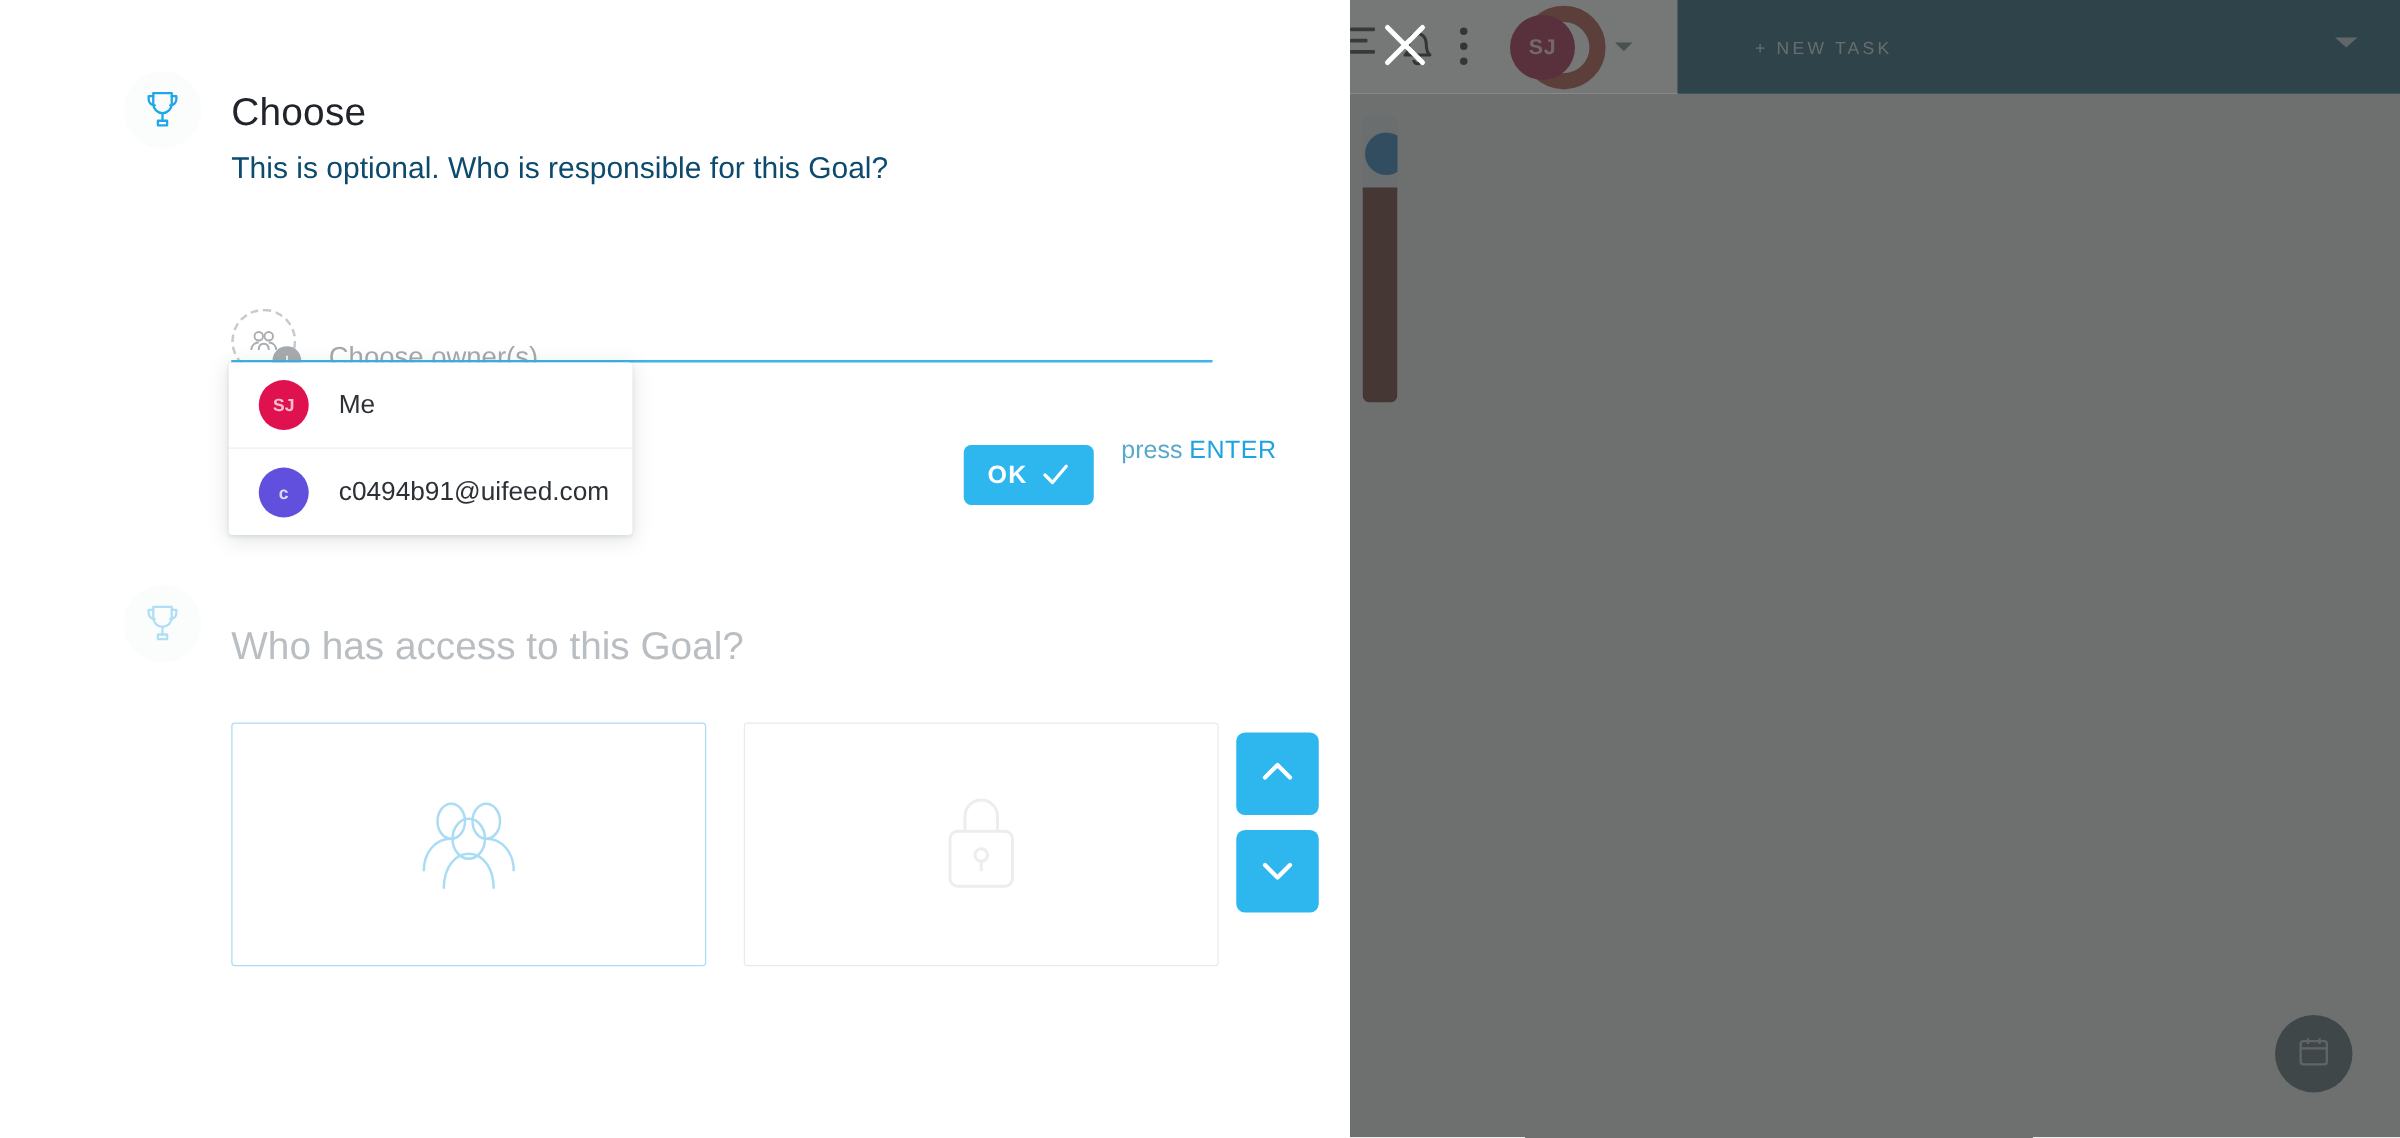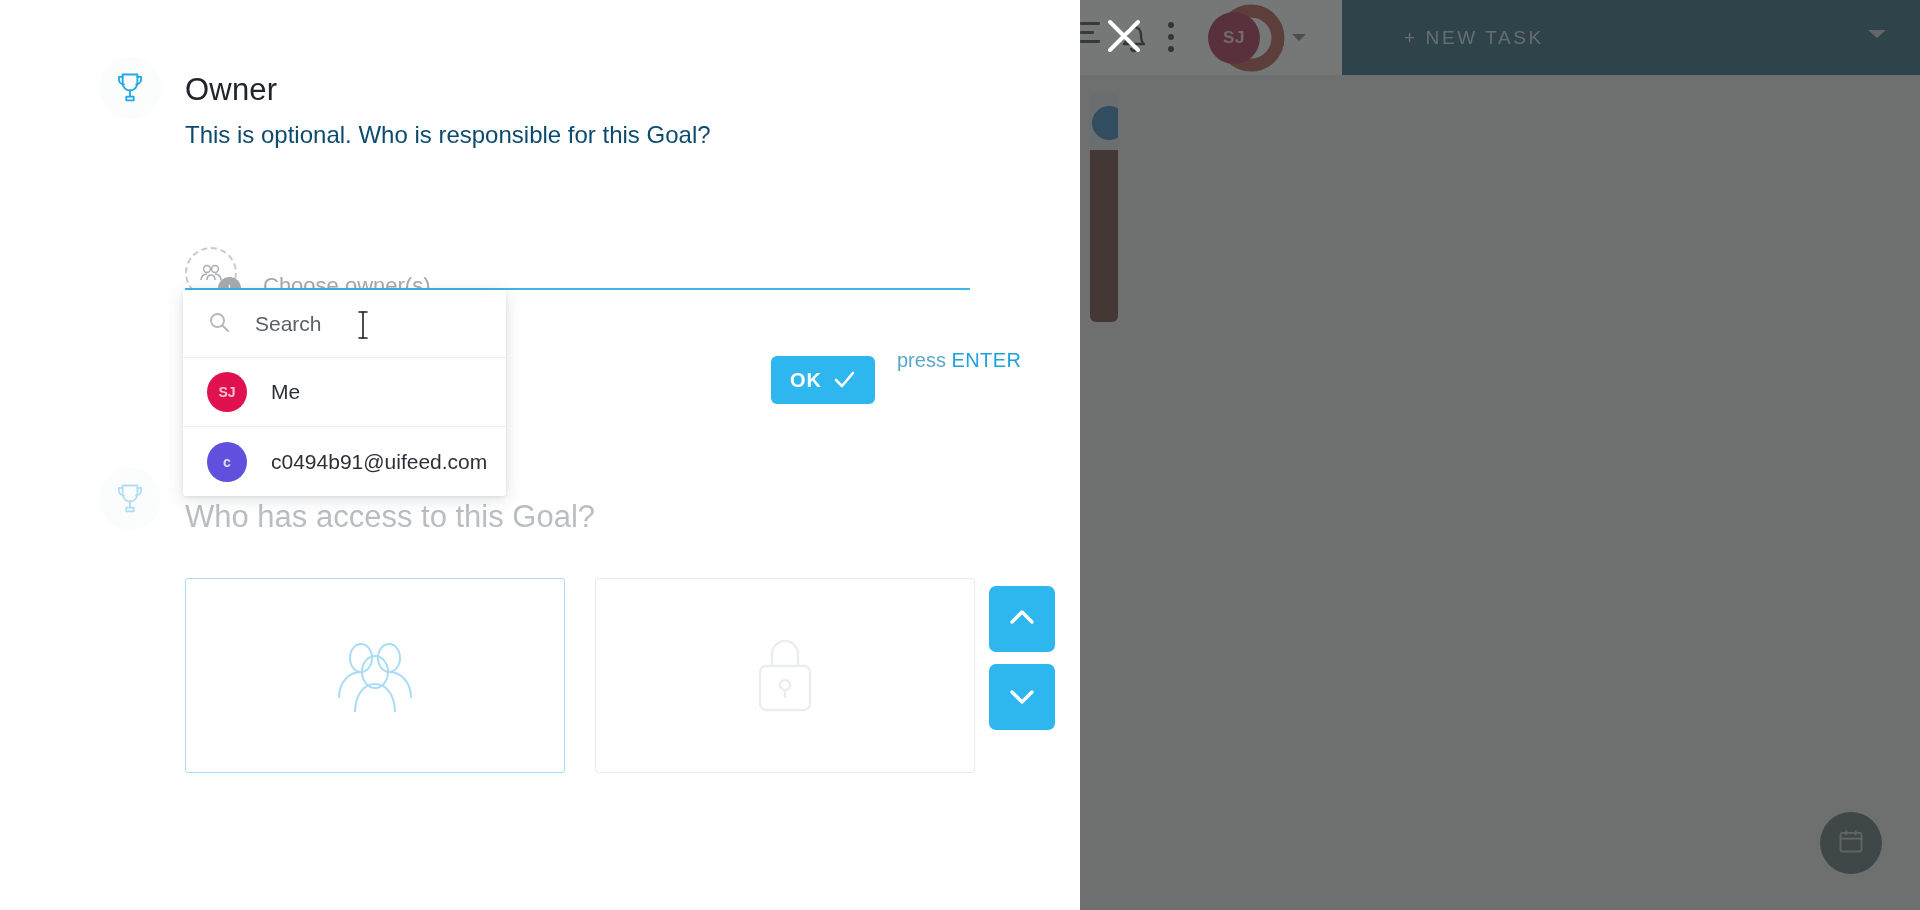--- a/index.html
+++ b/index.html
@@ -35,21 +35,21 @@
     background: rgba(60,62,62,0.70);
   }
   .newtask-btn {
     position: absolute; left: 262px; top: 0;
     width: 578px; height: 75px;
     background: #114f68;
     display: flex; align-items: center;
   }
   .newtask-label {
     color: #cfd8db;
-    font-size: 19px;
+    font-size: 14px;
     letter-spacing: 2.6px;
     font-weight: 400;
     margin-left: 62px;
     white-space: nowrap;
   }
   .newtask-caret {
     position: absolute; right: 34px; top: 30px;
     width: 0; height: 0;
     border-left: 9px solid transparent;
     border-right: 9px solid transparent;
@@ -389,21 +389,21 @@
           <path d="M6 2h12v7a6 6 0 01-12 0V2z"></path>
           <path d="M6 4H3v2a4 4 0 004 4"></path>
           <path d="M18 4h3v2a4 4 0 01-4 4"></path>
           <line x1="12" y1="15" x2="12" y2="20"></line>
           <rect x="9" y="20" width="6" height="3"></rect>
         </svg>
       </div>
     </div>
 
     <div class="section" style="left:185px; top:72px; width:800px;">
-      <div class="sec-title">Owner</div>
+      <div class="sec-title">Choose</div>
       <div class="sec-sub">This is optional. Who is responsible for this Goal?</div>
     </div>
 
     <div class="chooser-row">
       <div class="chooser-avatar">
         <svg width="26" height="20" viewBox="0 0 26 20" fill="none" stroke="#a9aeb3" stroke-width="1.5">
           <circle cx="9" cy="6" r="3.4"></circle>
           <circle cx="17" cy="6" r="3.4"></circle>
           <path d="M3 17c0-3.6 2.7-6 6-6"></path>
           <path d="M23 17c0-3.6-2.7-6-6-6"></path>
@@ -424,35 +424,20 @@
             <polyline points="4,13 10,19 21,6"></polyline>
           </svg>
         </span>
       </button>
       <div class="press-enter">
         <span>press </span><b>ENTER</b>
       </div>
     </div>
 
     <div class="dropdown">
-      <div class="dd-search">
-        <span>
-          <svg width="24" height="24" viewBox="0 0 24 24" fill="none" stroke="#b4b9bd" stroke-width="1.9" stroke-linecap="round">
-            <circle cx="10.5" cy="10.5" r="6.5"></circle>
-            <line x1="15.5" y1="15.5" x2="21" y2="21"></line>
-          </svg>
-        </span>
-        <input class="dd-search-input" type="text" placeholder="Search" style="">
-        <span class="text-caret">
-          <svg width="16" height="34" viewBox="0 0 16 34" fill="none" stroke="#1b1f22" stroke-width="1.6" stroke-linecap="round">
-            <line x1="8" y1="4" x2="8" y2="30"></line>
-            <path d="M4 4h8M4 30h8"></path>
-          </svg>
-        </span>
-      </div>
 
       <div class="dd-item">
         <div class="dd-av pink">SJ</div>
         <div class="dd-label">Me</div>
       </div>
 
       <div class="dd-item">
         <div class="dd-av purple">c</div>
         <div class="dd-label">c0494b91@uifeed.com</div>
       </div>

